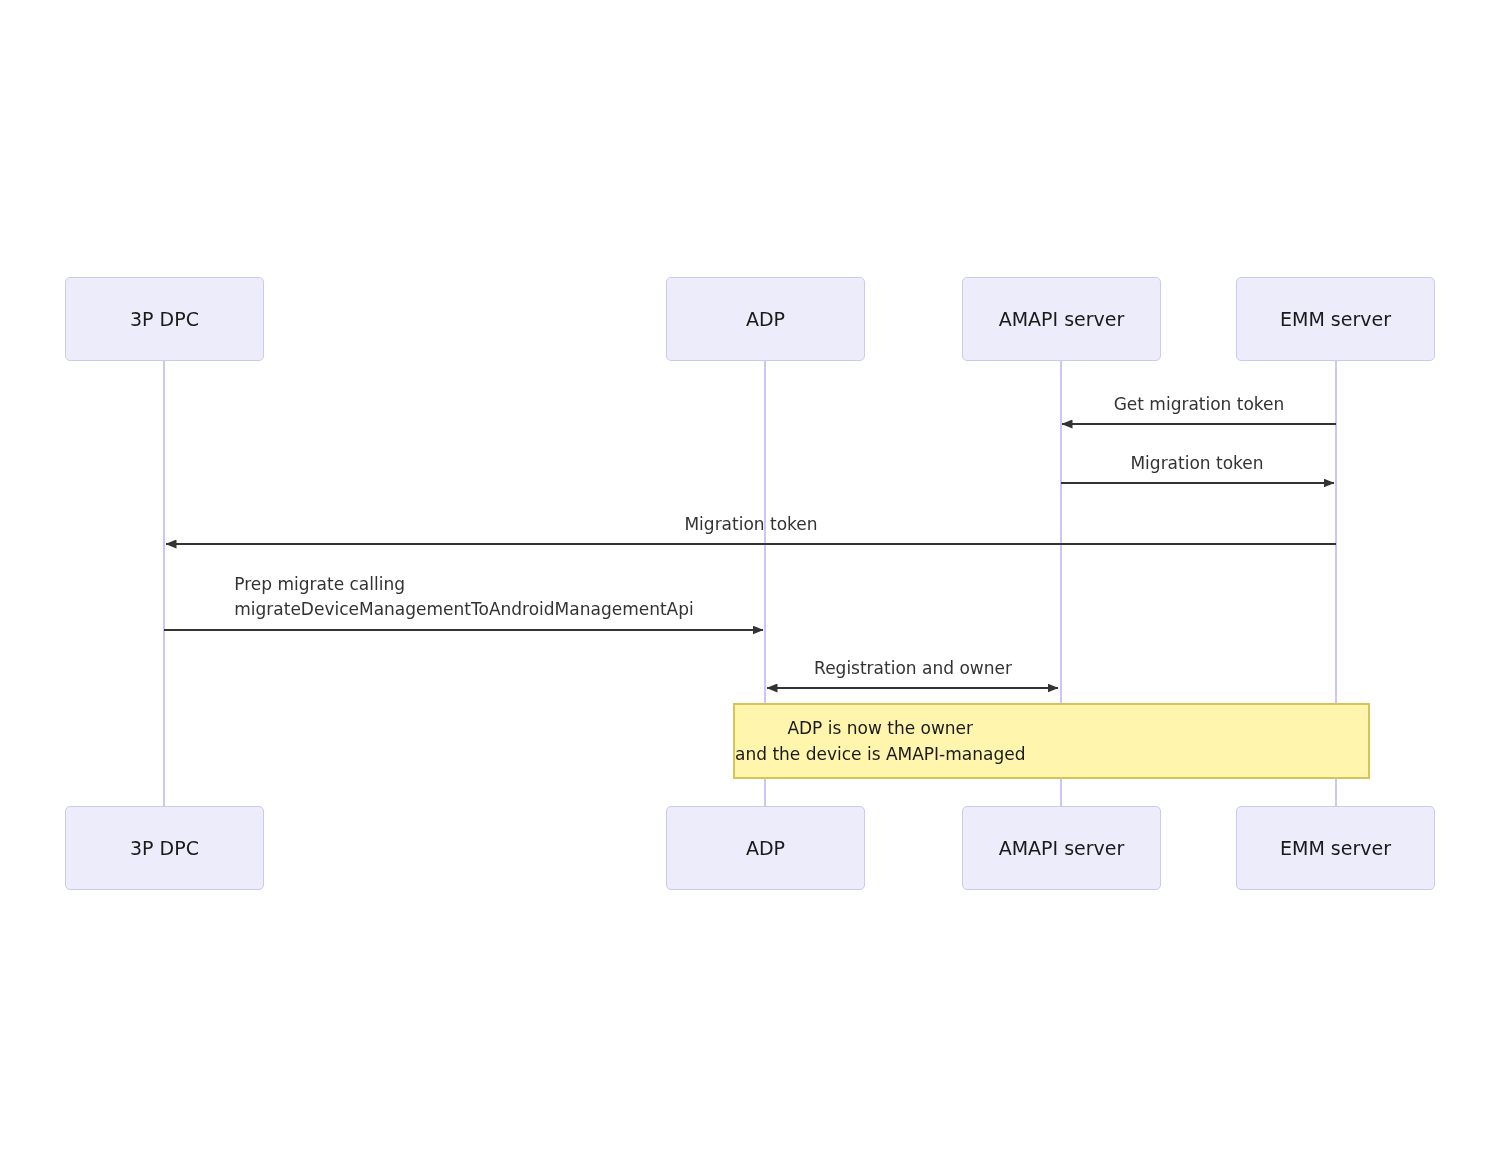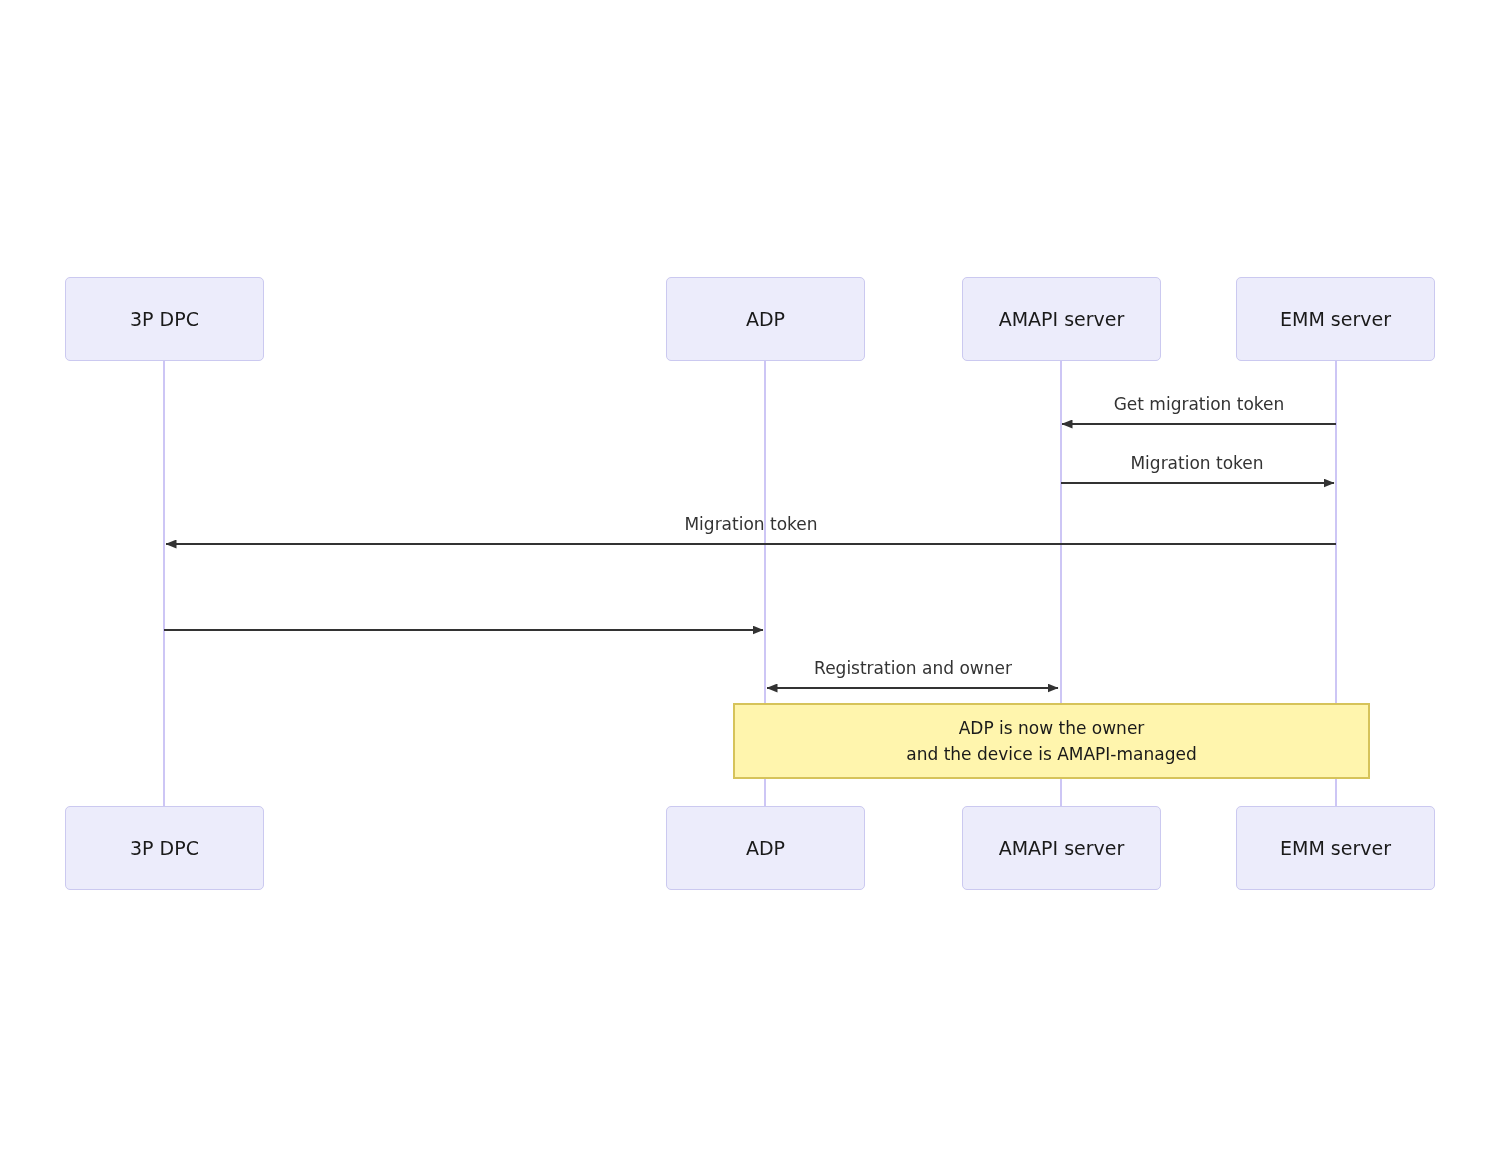--- a/index.html
+++ b/index.html
@@ -53,21 +53,21 @@
     white-space: nowrap;
     transform: translateX(-50%);
   }
   .note-box {
     position: absolute;
     background: #FFF5AD;
     border: 2px solid #D6C35A;
     box-sizing: border-box;
     display: flex;
     align-items: center;
-    justify-content: center;
+    justify-content: flex-start;
   }
   .note-text {
     font-size: 17px;
     color: #1a1a1a;
     text-align: center;
     line-height: 1.55;
     white-space: pre-line;
   }
   svg.arrow-layer {
     position: absolute;
@@ -134,20 +134,22 @@
       <line x1="767" y1="688" x2="1058" y2="688" stroke="#333333" stroke-width="2" marker-start="url(#ah-start)" marker-end="url(#ah-right)"></line>
     </g>
   </svg>
 
   <div class="msg-label" style="left:1199px; top:392px;">Get migration token</div>
 
   <div class="msg-label" style="left:1197px; top:451px;">Migration token</div>
 
   <div class="msg-label" style="left:751px; top:512px;">Migration token</div>
 
+  <div class="msg-label" style="left:464px; top:572px; white-space:pre-line;">Prep migrate calling
+migrateDeviceManagementToAndroidManagementApi</div>
 
   <div class="msg-label" style="left:913px; top:656px;">Registration and owner</div>
 
   <div class="note-box" style="left:733px; top:703px; width:637px; height:76px;">
     <span class="note-text">ADP is now the owner
 and the device is AMAPI-managed</span>
   </div>
 
   <div class="participant-box" style="left:65px; top:806px; width:199px; height:84px;">
     <span class="participant-label">3P DPC</span>

